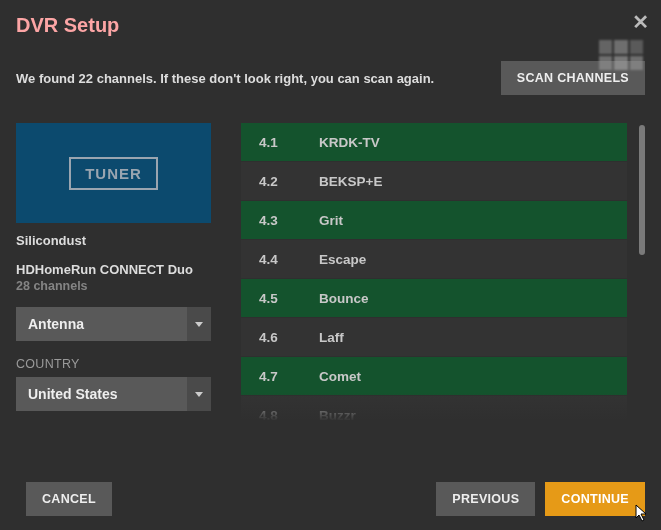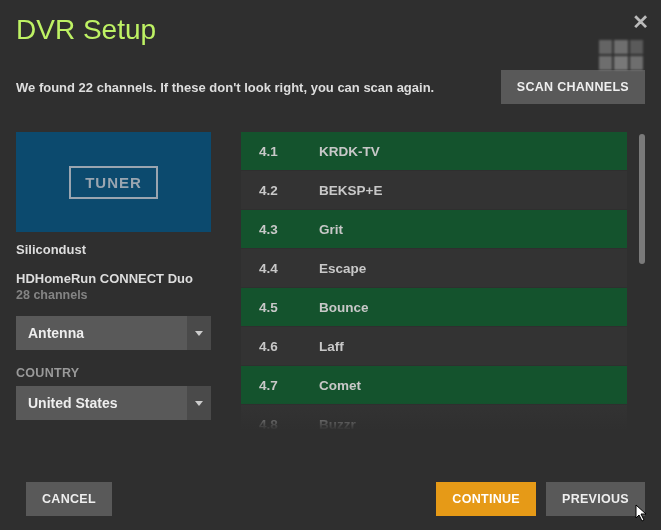--- a/index.html
+++ b/index.html
@@ -7,23 +7,23 @@
   body {
     background: #2f2f2f;
     font-family: Arial, Helvetica, sans-serif;
     color: #ddd;
     position: relative;
   }
   .header {
     padding: 14px 16px 6px 16px;
   }
   .title {
-    font-size: 28px;
-    font-weight: normal;
-    color: #bef264;
+    font-size: 20px;
+    font-weight: bold;
+    color: #fca5a5;
   }
   .close-x {
     position: absolute;
     top: 10px; right: 12px;
     color: #bbb;
     font-size: 20px;
     font-weight: bold;
     cursor: pointer;
   }
   .logo-blur {
@@ -138,21 +138,21 @@
   .select .arrow::after {
     content: "";
     width: 0; height: 0;
     border-left: 4px solid transparent;
     border-right: 4px solid transparent;
     border-top: 5px solid #ccc;
   }
   .field-label {
     margin-top: 16px;
     font-size: 12.5px;
-    font-weight: bold;
+    font-weight: normal;
     color: #9a9a9a;
     letter-spacing: 0.3px;
   }
   .right {
     flex: 1;
     min-width: 0;
     position: relative;
     display: flex;
   }
   .channel-scroll {
@@ -290,19 +290,19 @@
     <div class="scrollbar-track">
       <div class="scrollbar-thumb"></div>
     </div>
     <div class="fade-bottom"></div>
   </div>
 </div>
 
 <div class="footer">
   <button class="btn">CANCEL</button>
   <div class="spacer"></div>
+  <button class="btn">PREVIOUS</button>
   <button class="btn orange">CONTINUE</button>
-  <button class="btn">PREVIOUS</button>
 </div>
 
 <svg class="cursor" viewBox="0 0 16 20">
   <path d="M1 1 L1 14 L4 11 L7 17 L9 16 L6 10 L11 10 Z" fill="#fff" stroke="#000" stroke-width="1"></path>
 </svg>
 
 </body></html>

